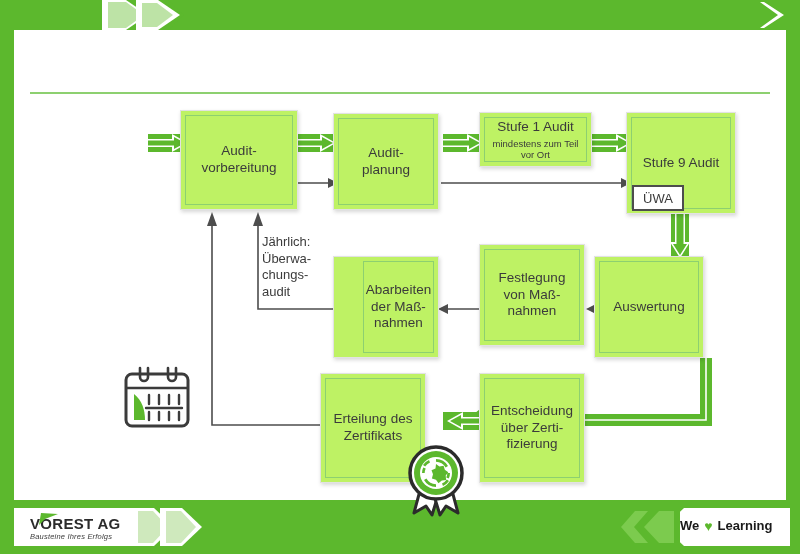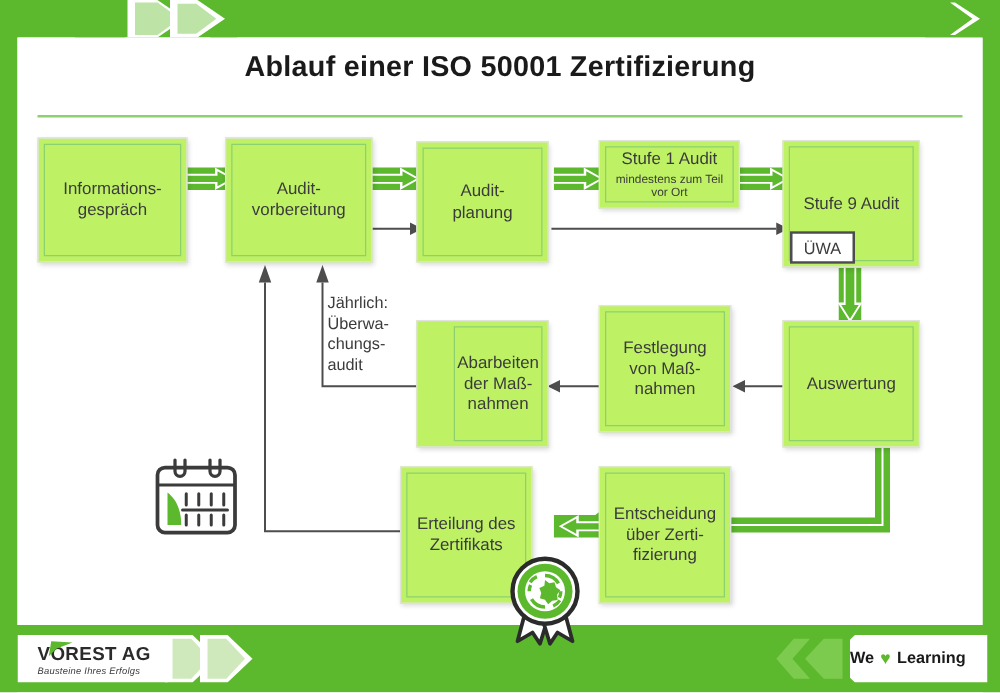--- a/index.html
+++ b/index.html
@@ -137,21 +137,20 @@
     </svg>
   </div>
 
   <div class="chev" style="left:740px;top:0;">
     <svg width="60" height="30" viewBox="0 0 60 30">
       <rect x="0" y="0" width="60" height="30" fill="#5cb82d"></rect>
       <path d="M20,2 L24,2 L44,15 L24,28 L20,28 L38,15 Z" fill="#ffffff"></path>
     </svg>
   </div>
 
-  <div class="title">Ablauf einer ISO 50001 Zertifizierung</div>
   <div class="title-rule"></div>
 
   <div class="garrow" style="left:148px;top:128px;">
     <svg width="42" height="30" viewBox="0 0 42 30">
       <rect x="0" y="6" width="42" height="18" fill="#5cb82d"></rect>
       <path d="M0,11 L24,11 L24,6 L40,15 L24,24 L24,19 L0,19 Z" fill="#ffffff"></path>
       <path d="M0,12.5 L26,12.5 L26,9 L37,15 L26,21 L26,17.5 L0,17.5 Z" fill="#5cb82d"></path>
     </svg>
   </div>
   <div class="garrow" style="left:296px;top:128px;">
@@ -231,26 +230,20 @@
   </div>
 
   <div class="garrow" style="left:443px;top:406px;">
     <svg width="44" height="30" viewBox="0 0 44 30">
       <rect x="0" y="6" width="44" height="18" fill="#5cb82d"></rect>
       <path d="M44,11 L20,11 L20,6 L4,15 L20,24 L20,19 L44,19 Z" fill="#ffffff"></path>
       <path d="M44,12.5 L18,12.5 L18,9 L7,15 L18,21 L18,17.5 L44,17.5 Z" fill="#5cb82d"></path>
     </svg>
   </div>
 
-  <div class="node" style="left:30px;top:110px;width:120px;height:100px;">
-    <div class="inner">
-      <span class="lbl">Informations-
-gespräch</span>
-    </div>
-  </div>
 
   <div class="node" style="left:180px;top:110px;width:118px;height:100px;">
     <div class="inner">
       <span class="lbl">Audit-
 vorbereitung</span>
     </div>
   </div>
 
   <div class="node" style="left:333px;top:113px;width:106px;height:97px;">
     <div class="inner">
@@ -267,21 +260,21 @@
     </div>
   </div>
 
   <div class="node" style="left:626px;top:112px;width:110px;height:102px;">
     <div class="inner">
       <span class="lbl">Stufe 9 Audit</span>
     </div>
   </div>
   <div class="uwa">ÜWA</div>
 
-  <div class="node" style="left:626px;top:256px;width:110px;height:102px;">
+  <div class="node" style="left:594px;top:256px;width:110px;height:102px;">
     <div class="inner">
       <span class="lbl">Auswertung</span>
     </div>
   </div>
 
   <div class="node" style="left:479px;top:244px;width:106px;height:102px;">
     <div class="inner">
       <span class="lbl">Festlegung
 von Maß-
 nahmen</span>

